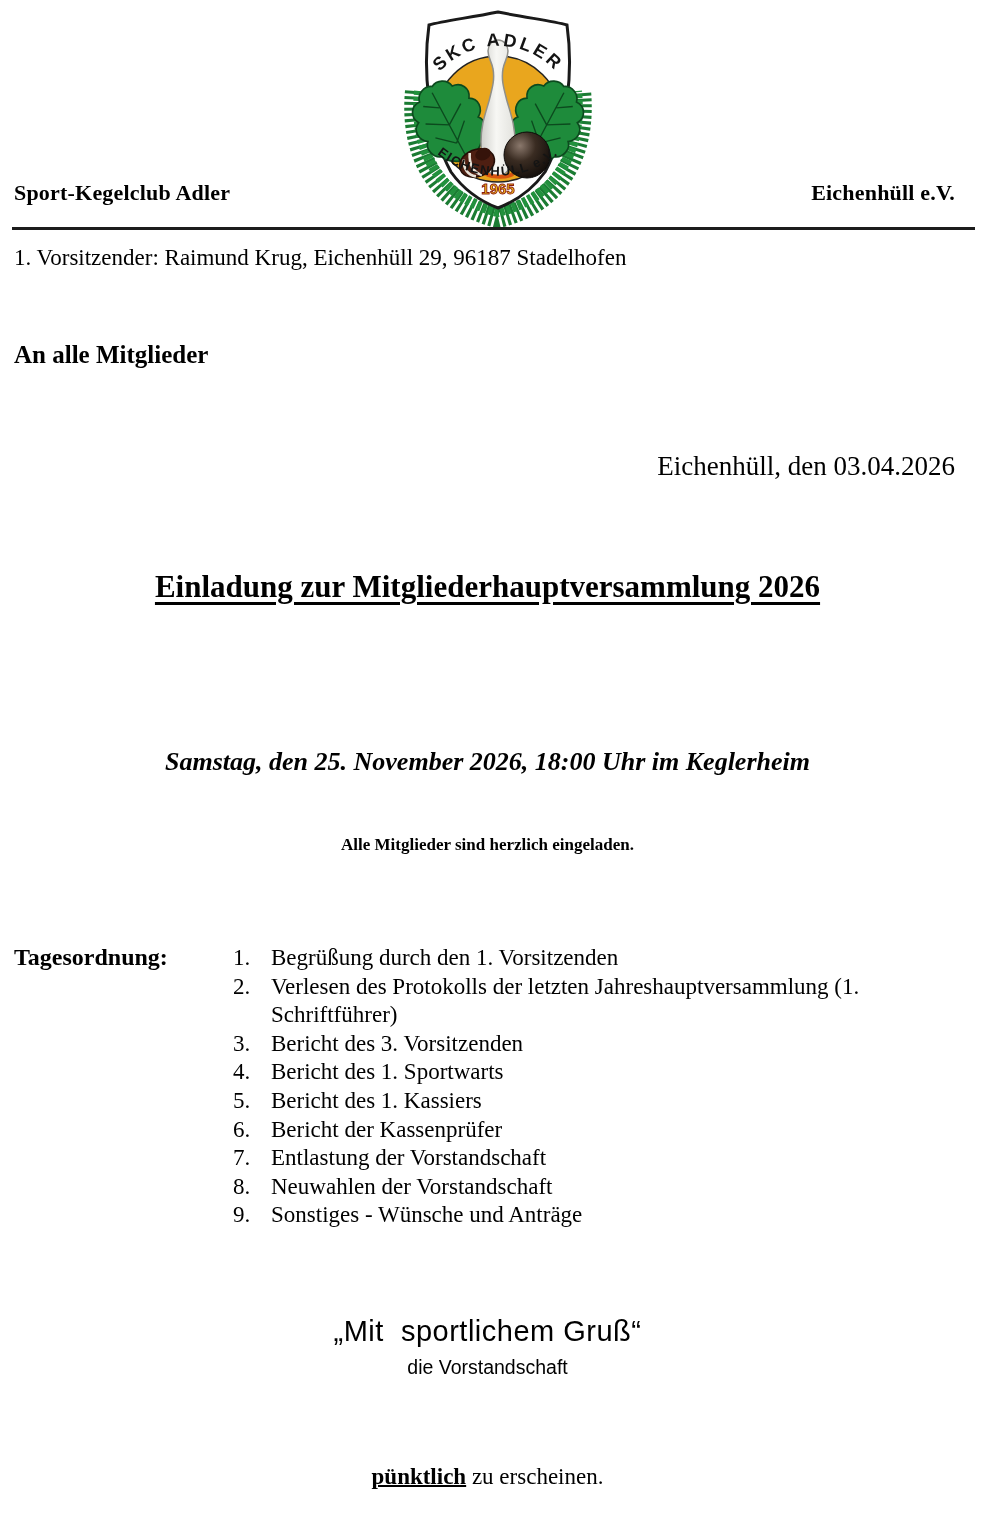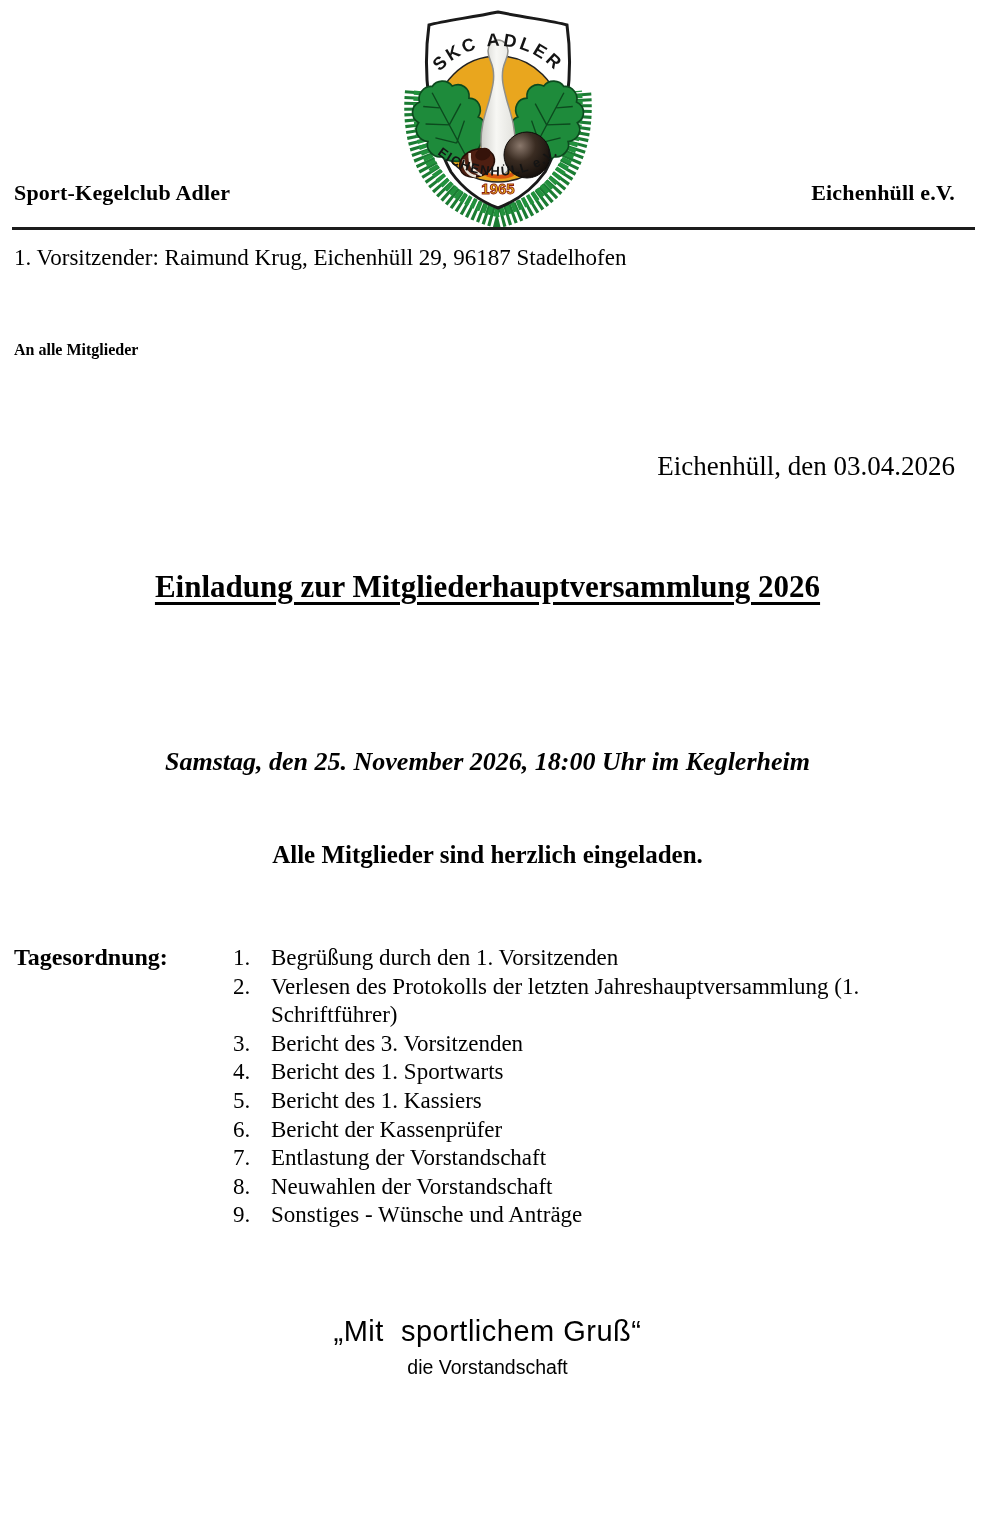--- a/index.html
+++ b/index.html
@@ -13,33 +13,33 @@
   }
   .abs { position:absolute; }
 
   
   .club-name { font-weight:bold; font-size:22px; letter-spacing:0.2px; }
   .club-left  { left:14px; top:180px; }
   .club-right { right:45px; top:180px; }
   .rule { top:227px; left:12px; width:963px; height:3px; background:#1c1c1c; }
   .chairman { left:14px; top:245px; font-size:23px; }
 
-  .recipient { left:14px; top:341px; font-size:16px; font-weight:bold; }
+  .recipient { left:14px; top:341px; font-size:25px; font-weight:bold; }
   .dateline  { right:45px; top:451px; font-size:27px; }
 
   
   .centered { left:0; width:975px; text-align:center; }
 
   .doc-title {
     top:569px; font-size:31px; font-weight:bold;
     text-decoration:underline; text-decoration-thickness:3px; text-underline-offset:5px;
   }
   .intro { top:661px; font-size:23px; line-height:29px; }
   .event-line { top:747px; font-size:26px; font-weight:bold; font-style:italic; }
-  .invitation-line { top:835px; font-size:25px; font-weight:bold;margin-top:6px; }
+  .invitation-line { top:835px; font-size:17px; font-weight:bold; }
 
   
   .agenda-label { left:14px; top:944px; font-size:24px; font-weight:bold; }
   .agenda-list { left:233px; top:944px; font-size:23px; }
   .agenda-row { display:flex; align-items:flex-start; }
   .agenda-num { width:38px; flex:0 0 38px; line-height:28.6px; }
   .agenda-txt { width:622px; line-height:28.6px; }
 
   
   .closing-quote {
@@ -176,13 +176,14 @@
   <div class="agenda-row">
     <span class="agenda-num">9.</span>
     <span class="agenda-txt">Sonstiges - Wünsche und Anträge</span>
   </div>
 </div>
 
 <div class="abs centered closing-quote">„Mit  sportlichem Gruß“</div>
 <div class="abs centered closing-sig">die Vorstandschaft</div>
 
 <div class="abs centered footer">
+  <div><span class="emph">pünktlich</span><span> zu erscheinen.</span></div>
 </div>
 
 </body></html>

